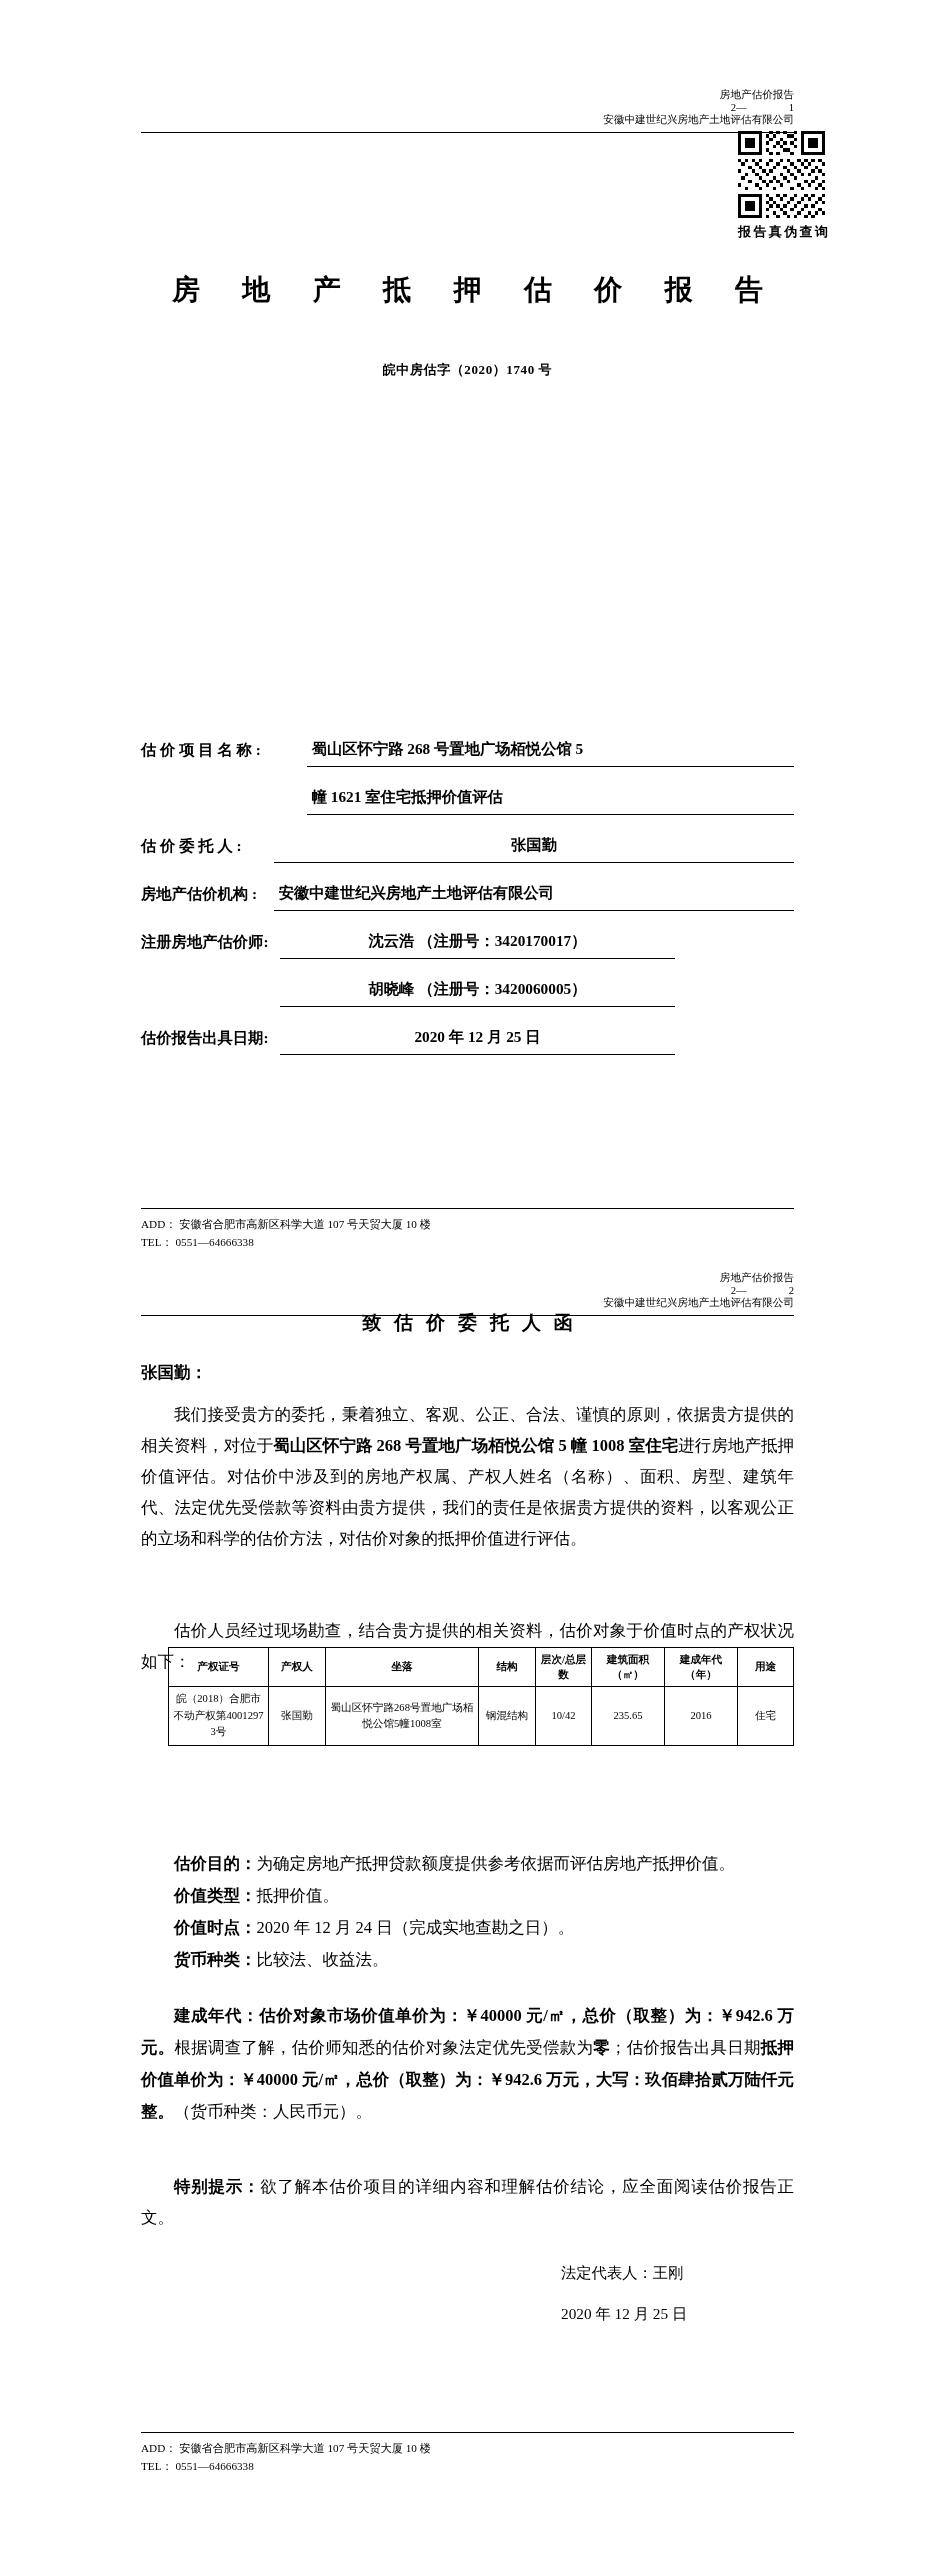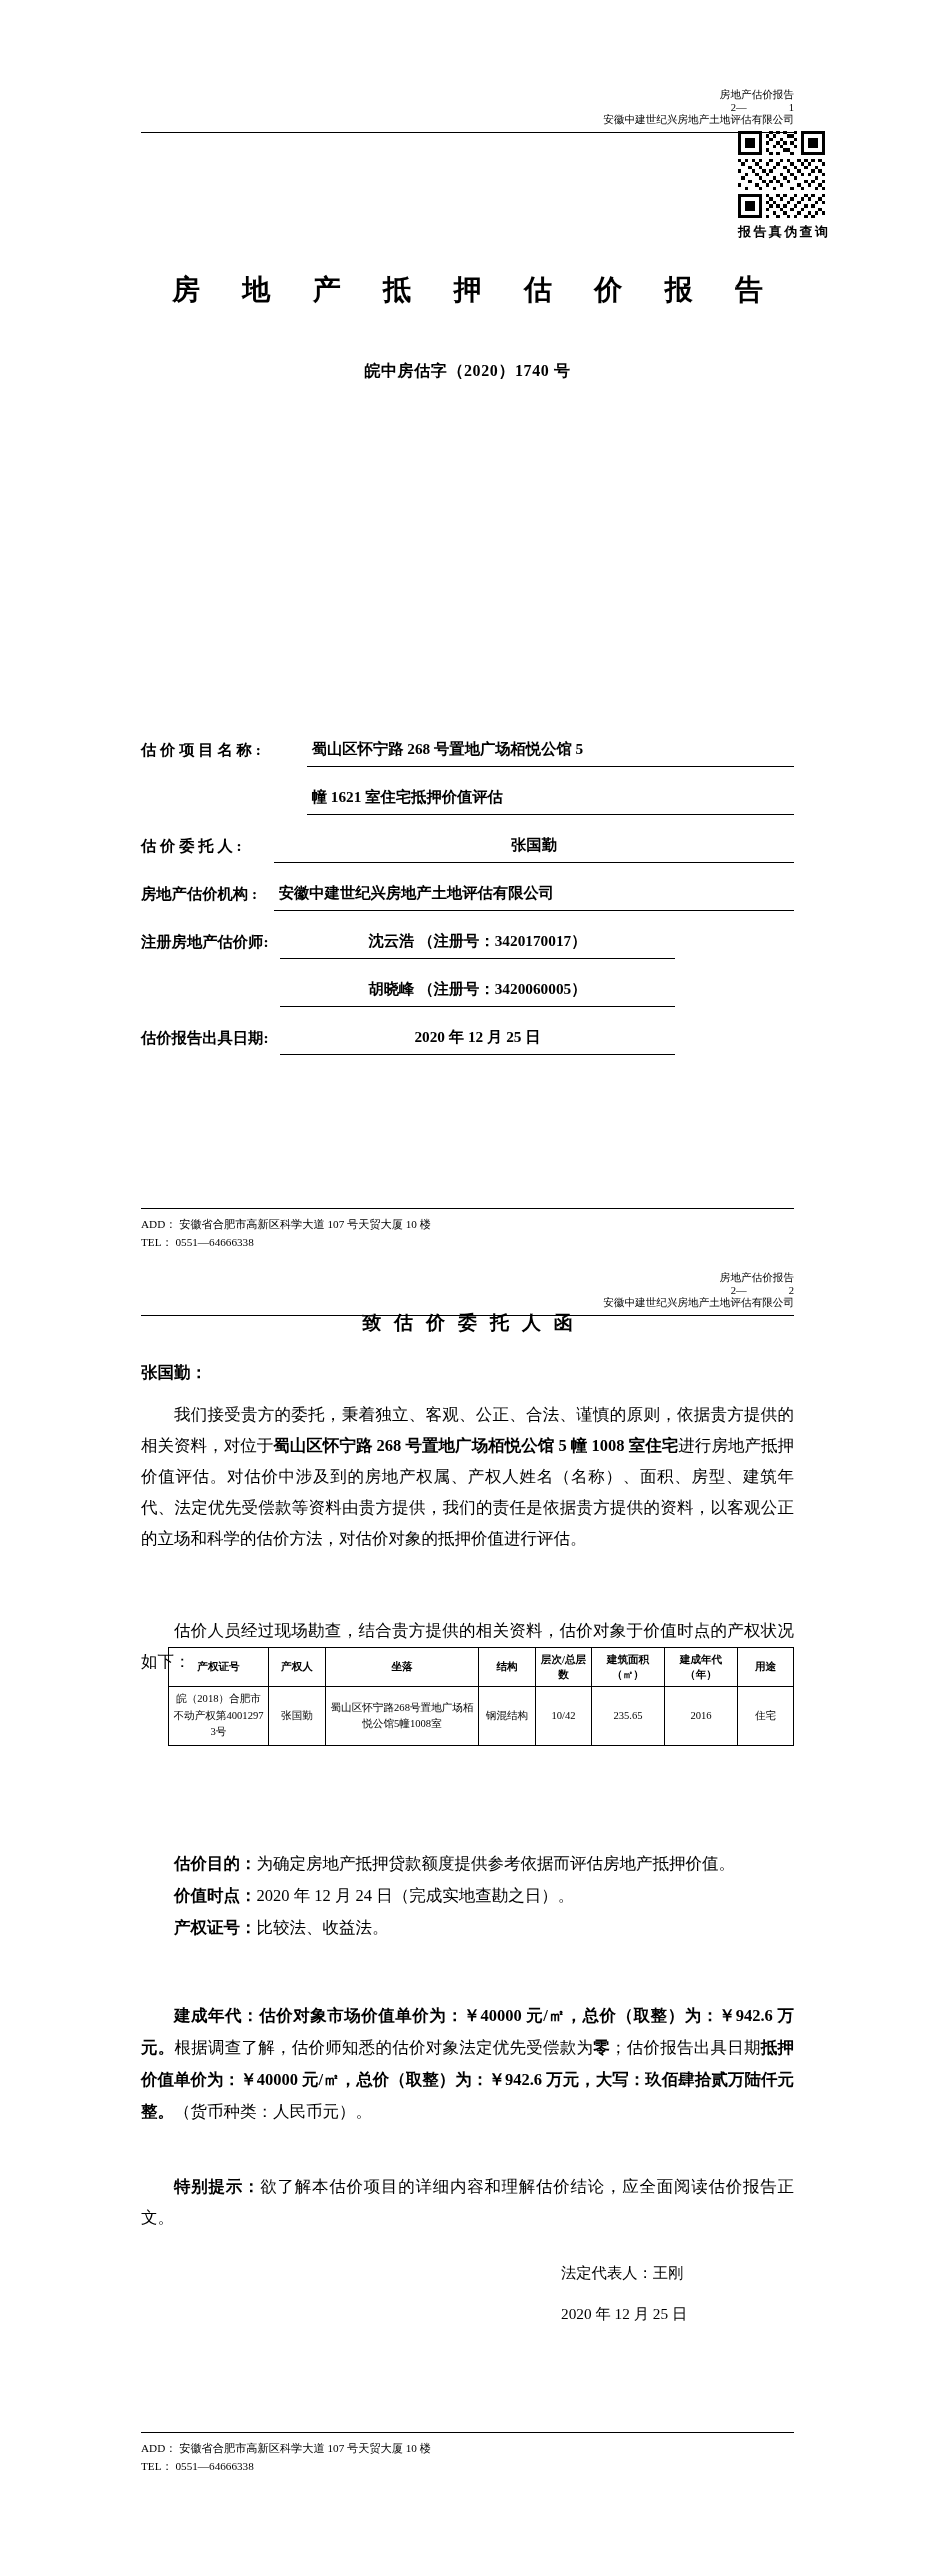--- a/index.html
+++ b/index.html
@@ -17,21 +17,21 @@
   #hdr1 { top:88px; }
   #hdr2 { top:1271px; }
 
   
   .qr-block { position:absolute; left:738px; top:131px; width:87px; }
   .qr-block svg { width:87px; height:87px; display:block; }
   .qr-caption { font-weight:bold; font-size:13px; letter-spacing:2.4px; margin-top:4.7px; white-space:nowrap; }
 
   #title1 { top:271px; text-align:center; font-size:28px; font-weight:bold;
             letter-spacing:17.7px; text-indent:17.7px; white-space:nowrap; }
-  #docno  { top:361px; text-align:center; font-size:16px; font-weight:bold; letter-spacing:0.6px; }
+  #docno  { top:361px; text-align:center; font-size:13px; font-weight:bold; letter-spacing:0.6px; }
 
   
   #fields { top:719px; }
   .frow { display:flex; align-items:flex-end; height:48px; font-size:15.3px; font-weight:bold; }
   .flabel { padding-bottom:5.9px; white-space:nowrap; }
   .lb1 { width:166px; } .lb2 { width:133px; } .lb3 { width:139px; }
   .fval { border-bottom:1.2px solid #000; padding-bottom:5.9px; white-space:nowrap; }
   .val-full { flex:1; padding-left:4.7px; }
   .val-center { text-align:center; padding-left:0; }
   .val-mid { width:395px; text-align:center; }
@@ -183,22 +183,23 @@
         <td>235.65</td>
         <td>2016</td>
         <td>住宅</td>
       </tr>
     </tbody>
   </table>
 </div>
 
 <section class="abs" id="items">
   <p class="item"><b>估价目的：</b><span>为确定房地产抵押贷款额度提供参考依据而评估房地产抵押价值。</span></p>
+  <p class="item"><b>价值类型：</b><span>抵押价值。</span></p>
   <p class="item"><b>价值时点：</b><span>2020 年 12 月 24 日（完成实地查勘之日）。</span></p>
-  <p class="item"><b>产权证号：</b><span>比较法、收益法。</span></p>
+  <p class="item"><b>货币种类：</b><span>比较法、收益法。</span></p>
 </section>
 
 <p class="abs" id="result"><b>建成年代：</b><b>估价对象市场价值单价为：￥40000 元/㎡，总价（取整）为：￥942.6 万元。</b><span>根据调查了解，估价师知悉的估价对象法定优先受偿款为</span><b>零</b><span>；估价报告出具日期</span><b>抵押价值单价为：￥40000 元/㎡，总价（取整）为：￥942.6 万元，大写：玖佰肆拾贰万陆仟元整。</b><span>（货币种类：人民币元）。</span></p>
 
 <p class="abs para" id="notice"><b>特别提示：</b><span>欲了解本估价项目的详细内容和理解估价结论，应全面阅读估价报告正文。</span></p>
 
 <section class="abs" id="sig">
   <div class="sig-sub">法定代表人：王刚</div>
   <div class="sig-sub">2020 年 12 月 25 日</div>
 </section>

